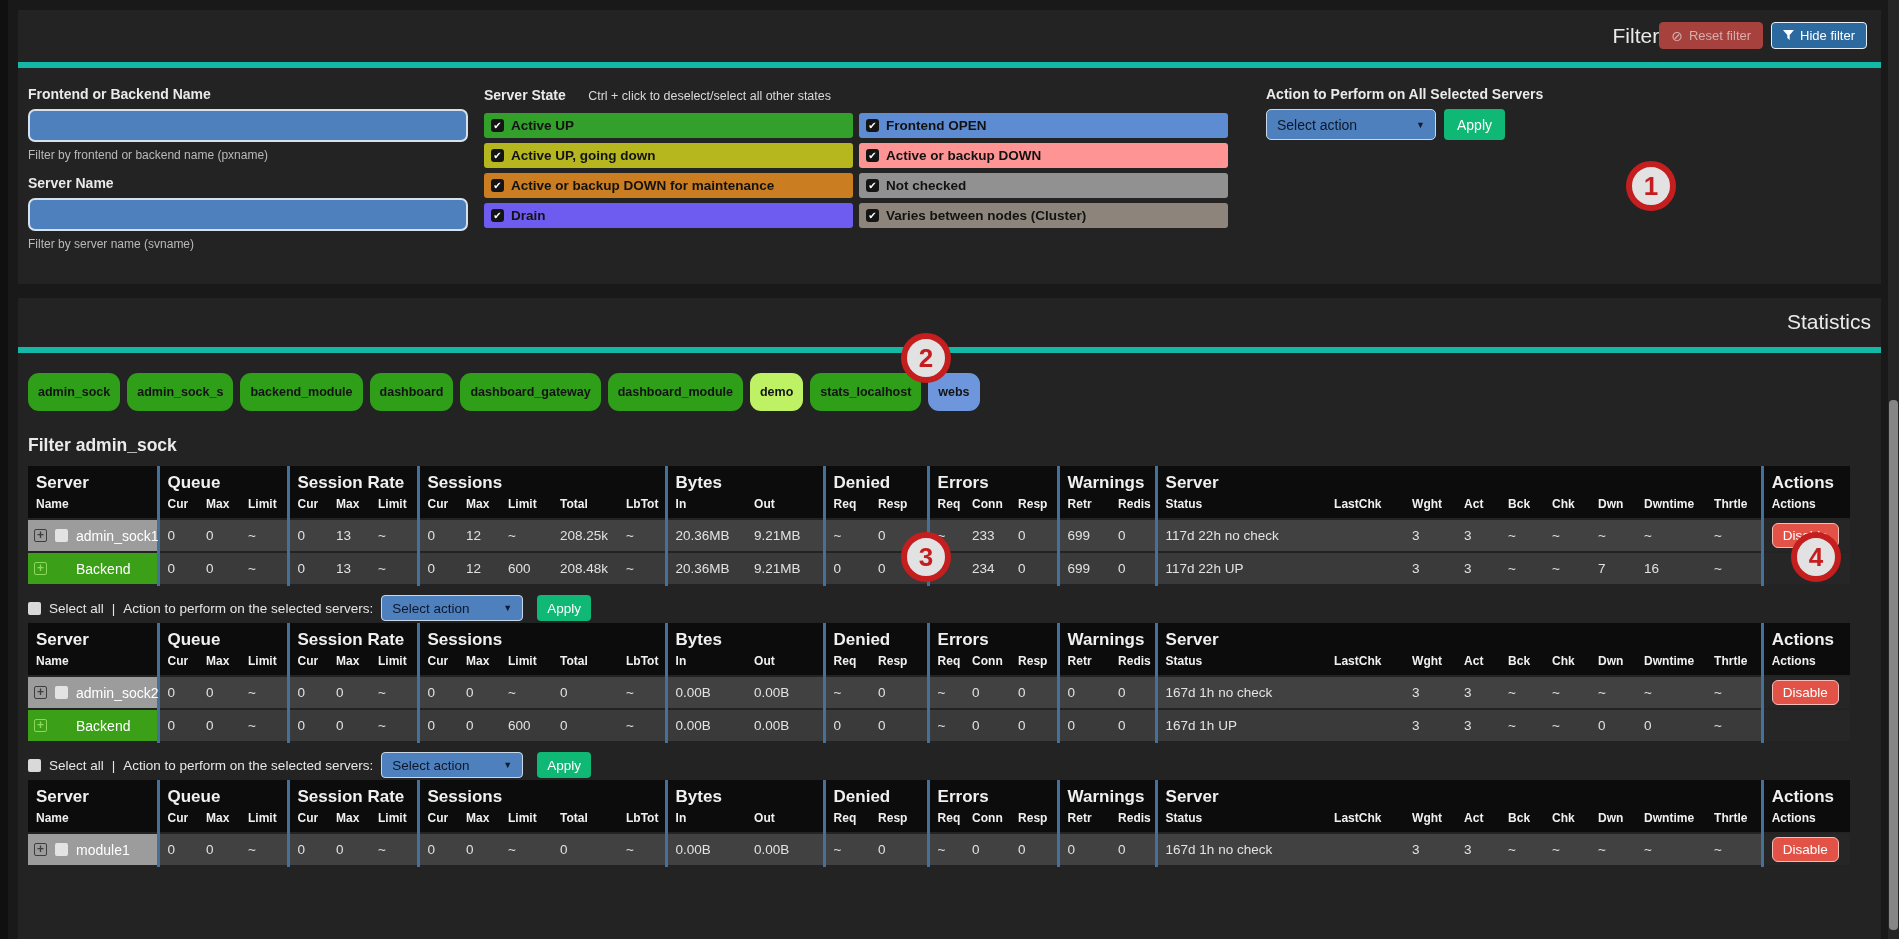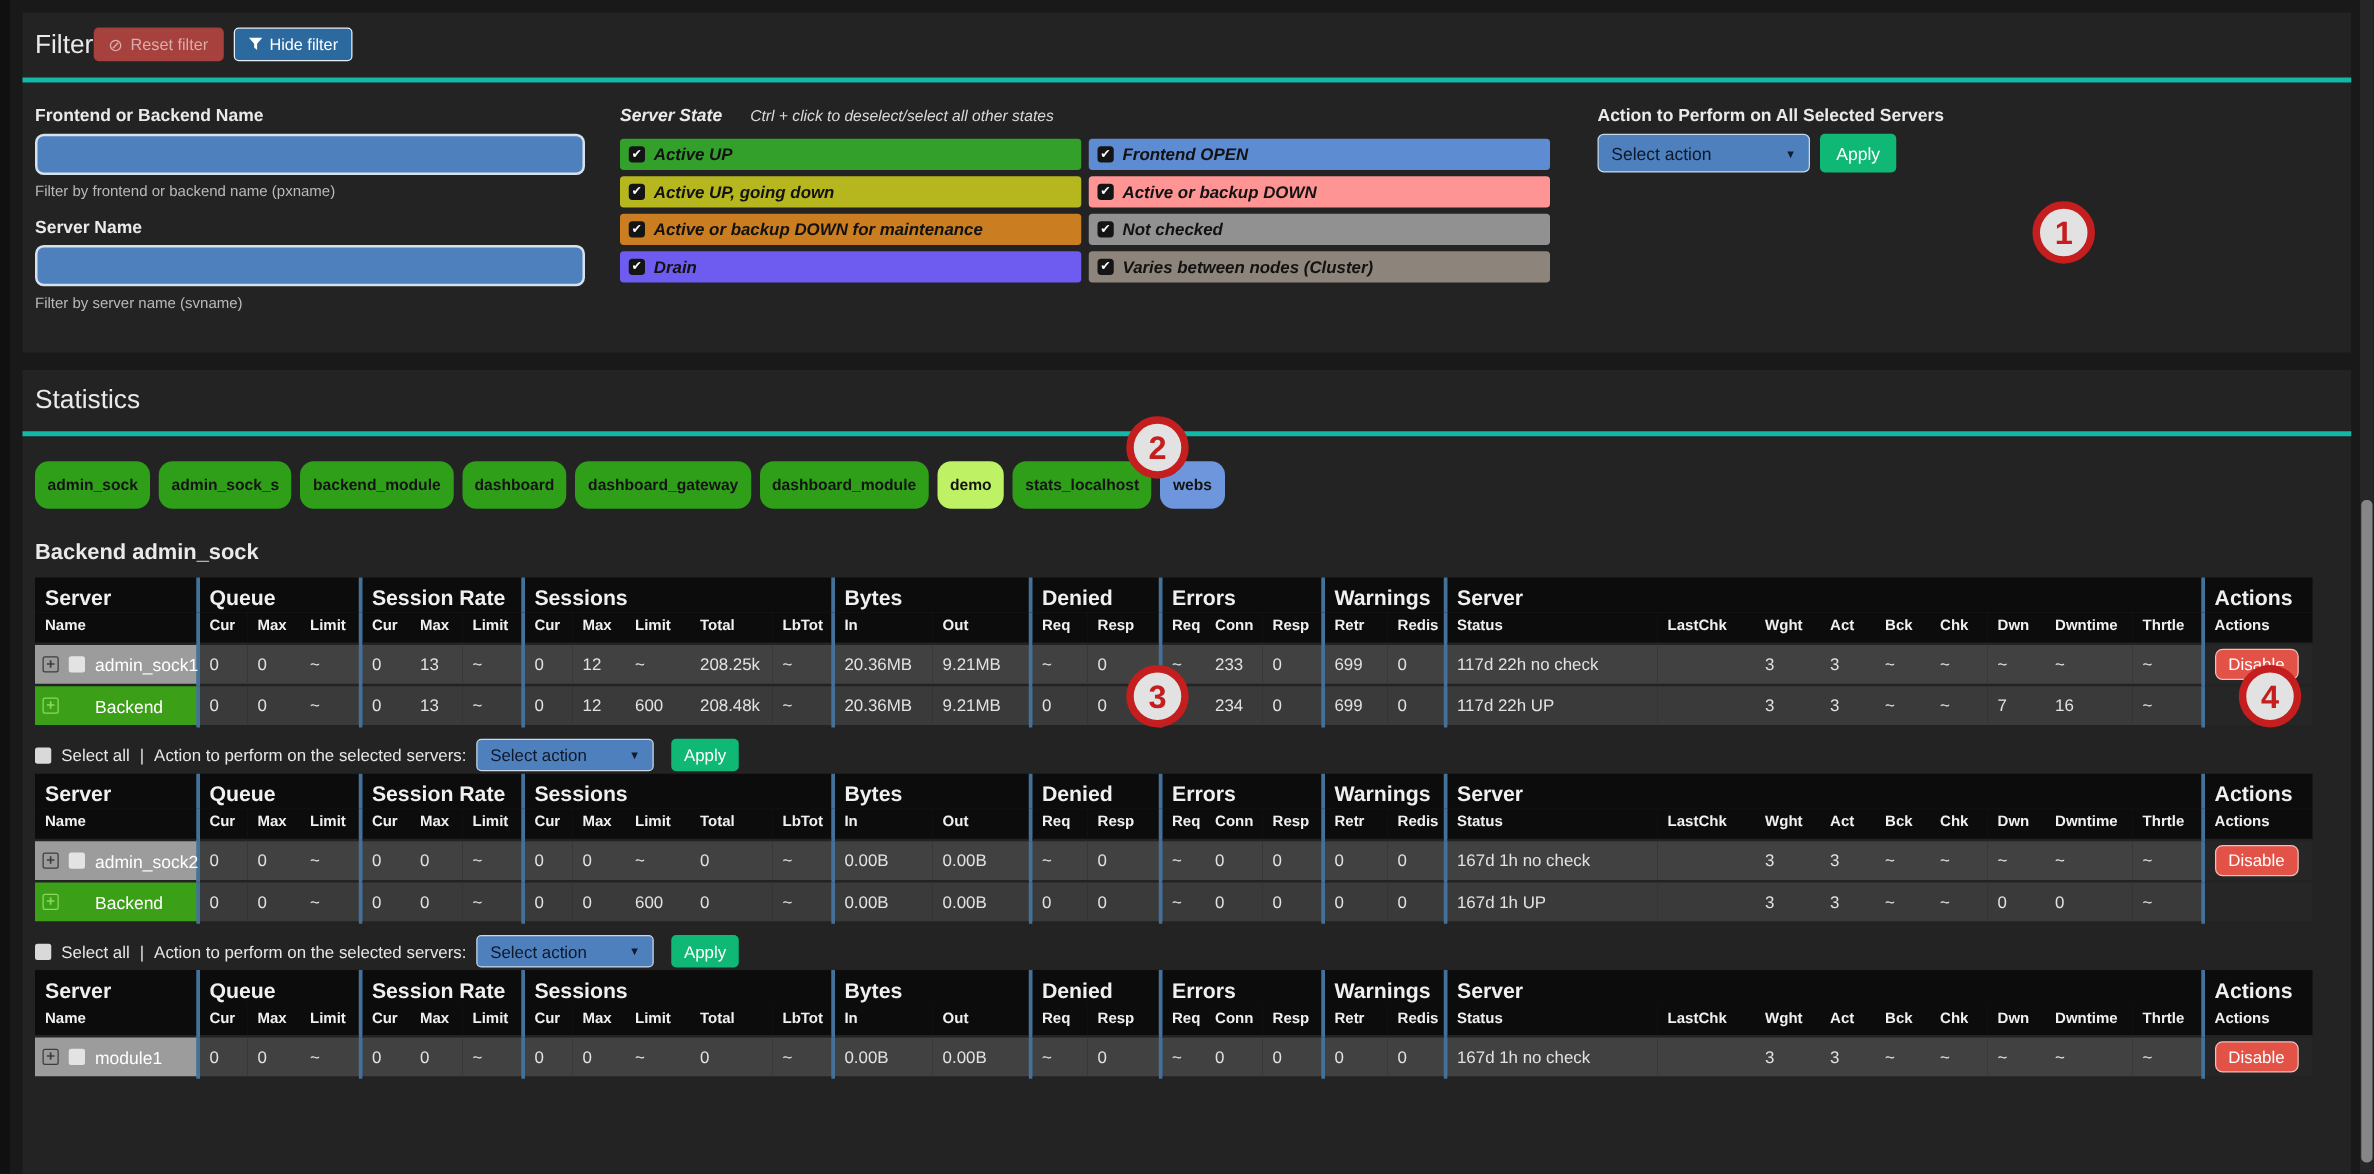--- a/index.html
+++ b/index.html
@@ -8,38 +8,38 @@
     background:#191919;font-family:"Liberation Sans","DejaVu Sans",sans-serif;
     -webkit-font-smoothing:antialiased;
   }
   .edge-strip{position:absolute;left:0;top:0;width:8px;height:939px;background:#101010;}
   .scrollbar{position:absolute;right:0;top:0;width:11px;height:939px;background:#262626;z-index:60;}
   .scroll-thumb{position:absolute;right:1px;width:9px;top:400px;height:530px;background:#868686;border-radius:4px;}
 
   .panel{position:relative;margin:0 18px;background:#232323;}
   .panel.first{margin-top:10px;}
   .panel.second{margin-top:14px;min-height:700px;}
-  .panel-header{display:flex;justify-content:flex-start;align-items:center;
-    padding:12px 10px 13px;border-bottom:4px solid #14b8a6;}
+  .panel-header{display:flex;justify-content:flex-end;align-items:center;
+    padding:12px 10px 13px;border-bottom:6px solid #14b8a6;}
   .panel-title{font-size:21px;font-weight:400;color:#eaeaea;margin:0;}
   .hdr-btns{display:flex;gap:8px;margin-right:4px;}
   button{font-family:inherit;cursor:pointer;}
   .btn-reset{background:#a6413d;color:#d8aeac;border:1px solid #a6413d;border-radius:4px;
     font-size:13px;padding:5px 11px;display:inline-flex;align-items:center;gap:6px;}
   .btn-reset .no-entry{font-size:14px;line-height:1;}
   .btn-hide{background:#2c699e;color:#fff;border:1px solid #e9eff6;border-radius:4px;
     font-size:13px;padding:5px 11px;display:inline-flex;align-items:center;gap:6px;}
 
   .filter-body{display:flex;padding:16px 10px 20px;}
   .col-inputs{width:440px;flex:0 0 auto;}
   .f-label{font-weight:bold;font-size:14px;color:#eaeaea;display:block;margin:2px 0 7px;}
   .f-input{width:100%;box-sizing:border-box;height:33px;background:#4d80bd;
     border:2px solid #d7e1ec;border-radius:7px;outline:none;color:#fff;font-size:14px;padding:0 8px;}
   .hint{color:#b9b9b9;font-size:12px;margin:6px 0 13px;}
-  .col-state{margin-left:28px;flex:0 0 auto;font-style:italic;}
+  .col-state{margin-left:16px;flex:0 0 auto;}
   .state-head{margin:2px 0 9px;color:#eaeaea;}
   .state-head b{font-size:14px;}
   .hint-inline{color:#d9d9d9;font-size:12.5px;margin-left:18px;font-weight:400;}
   .state-grid{display:grid;grid-template-columns:369px 369px;gap:5px 6px;}
   .state-box{height:25px;display:flex;align-items:center;gap:7px;padding:0 7px;
     border-radius:3px;font-weight:bold;font-size:13.5px;color:#121212;box-sizing:border-box;cursor:pointer;}
   .cb-dark{width:13px;height:13px;background:#141414;border-radius:3px;color:#fff;
     font-size:10px;line-height:13px;text-align:center;flex:0 0 auto;}
   .col-action{margin-left:38px;flex:0 0 auto;}
   .action-row{display:flex;align-items:center;margin-top:7px;}
@@ -181,21 +181,21 @@
         <span class="tag" style="background: rgb(47, 158, 25);">admin_sock_s</span>
         <span class="tag" style="background: rgb(47, 158, 25);">backend_module</span>
         <span class="tag" style="background: rgb(47, 158, 25);">dashboard</span>
         <span class="tag" style="background: rgb(47, 158, 25);">dashboard_gateway</span>
         <span class="tag" style="background: rgb(47, 158, 25);">dashboard_module</span>
         <span class="tag" style="background: #bef264;">demo</span>
         <span class="tag" style="background: rgb(47, 158, 25);">stats_localhost</span>
         <span class="tag" style="background: rgb(109, 150, 221);">webs</span>
       </div>
     <div id="backends">
-        <h2 class="backend-title">Backend admin_sock</h2>
+        <h2 class="backend-title">Filter admin_sock</h2>
         <table class="stats">
           <colgroup>
             <col style="width: 130px;">
             <col style="width: 40px;">
             <col style="width: 42px;">
             <col style="width: 48px;">
             <col style="width: 40px;">
             <col style="width: 42px;">
             <col style="width: 48px;">
             <col style="width: 40px;">

